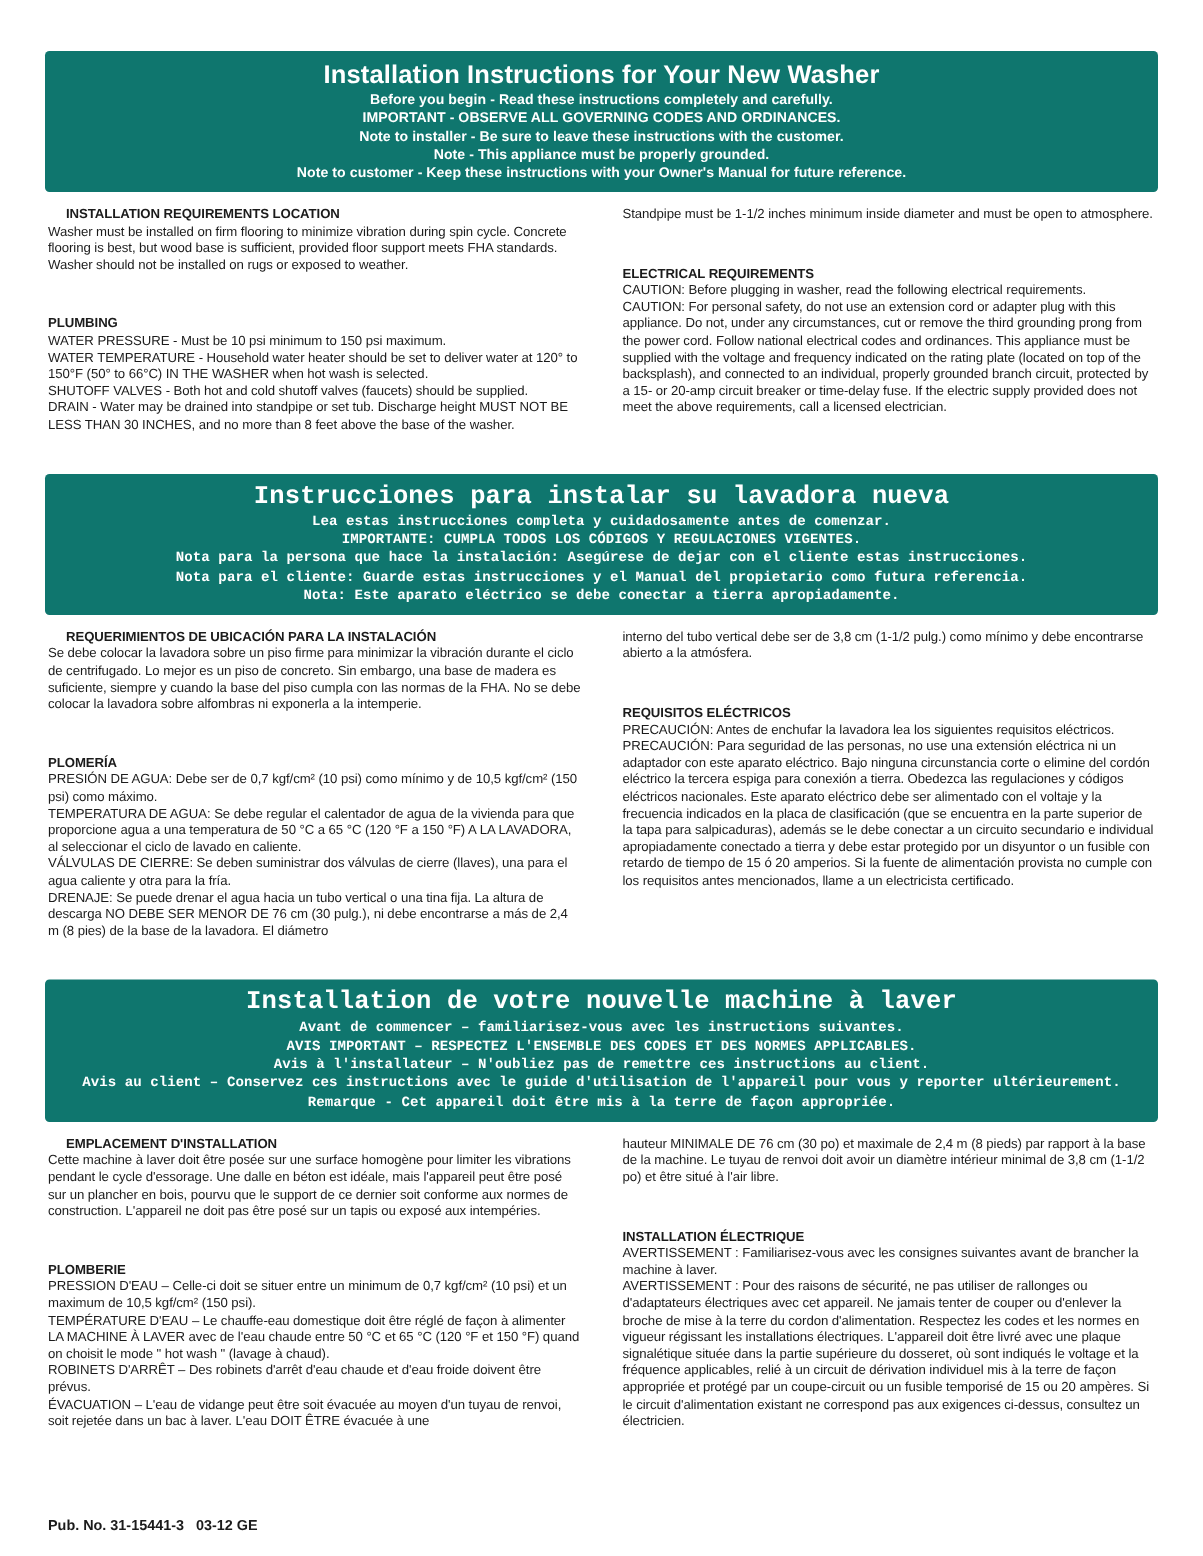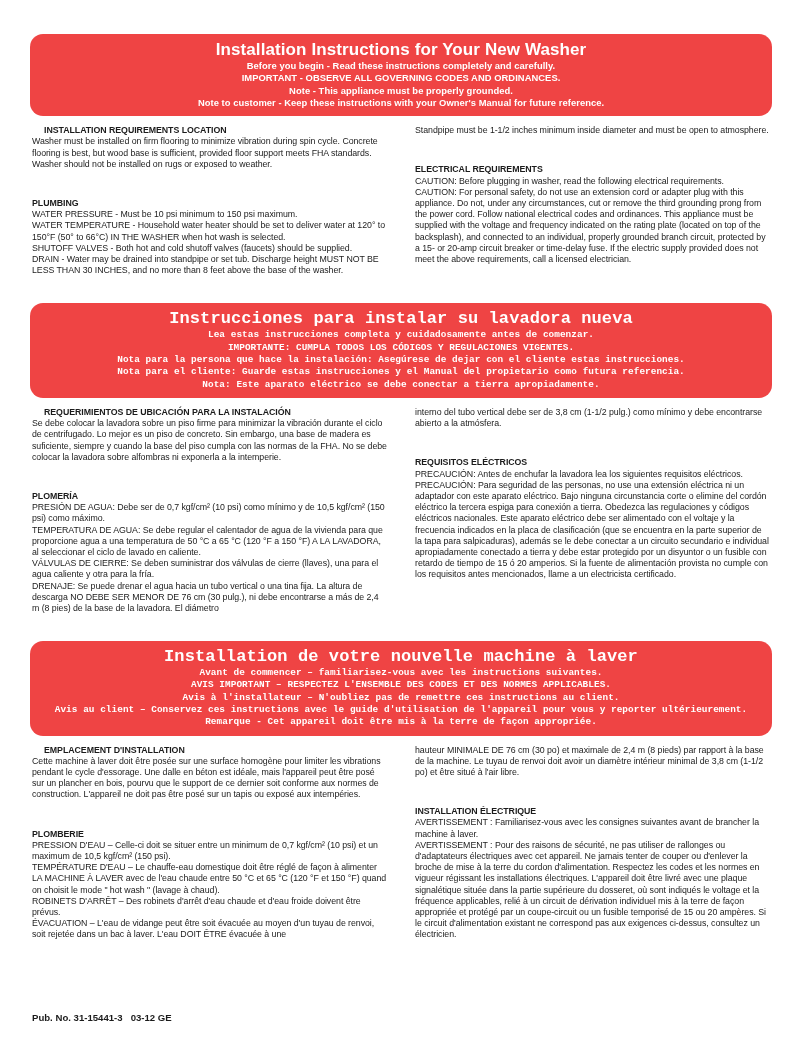--- a/index.html
+++ b/index.html
@@ -3,22 +3,22 @@
 <meta charset="utf-8">
 <style>
   * { margin:0; padding:0; box-sizing:border-box; }
   html,body { background:#ffffff; }
   body {
     width:802px; height:1037px; overflow:hidden; position:relative;
     font-family:"Liberation Sans", sans-serif; color:#1b1b1b;
   }
   .page { padding:34px 30px 0 30px; }
   .banner {
-    background:#ef4444; color:#ffffff; text-align:center;
-    border-radius:13px; padding:5px 10px 7px 10px;
+    background:#0f766e; color:#ffffff; text-align:center;
+    border-radius:3px; padding:5px 10px 7px 10px;
   }
   .doc-section + .doc-section .banner { margin-top:14px;font-family:Liberation Mono, monospace; }
   .banner-title {
     font-size:17px; line-height:21px; font-weight:700; letter-spacing:0.1px;
   }
   .banner-line {
     font-size:9.4px; line-height:12.3px; font-weight:700; letter-spacing:0.05px;
   }
   .columns { display:flex; gap:28px; padding:9px 2px 13px 2px; }
   .col { width:356px; }
@@ -40,20 +40,21 @@
 <body>
 
 <div class="page">
 
   <section class="doc-section">
     <div class="banner">
       <div class="banner-title">Installation Instructions for Your New Washer</div>
       <div class="banner-lines">
           <div class="banner-line">Before you begin - Read these instructions completely and carefully.</div>
           <div class="banner-line">IMPORTANT - OBSERVE ALL GOVERNING CODES AND ORDINANCES.</div>
+          <div class="banner-line">Note to installer - Be sure to leave these instructions with the customer.</div>
           <div class="banner-line">Note - This appliance must be properly grounded.</div>
           <div class="banner-line">Note to customer - Keep these instructions with your Owner's Manual for future reference.</div>
         </div>
     </div>
     <div class="columns">
       <div class="col">
           <div class="blk-heading">INSTALLATION REQUIREMENTS LOCATION</div>
           <p class="blk-para">Washer must be installed on firm flooring to minimize vibration during spin cycle. Concrete flooring is best, but wood base is sufficient, provided floor support meets FHA standards. Washer should not be installed on rugs or exposed to weather.</p>
           <div class="blk-heading">PLUMBING</div>
           <p class="blk-para">WATER PRESSURE - Must be 10 psi minimum to 150 psi maximum.</p>

